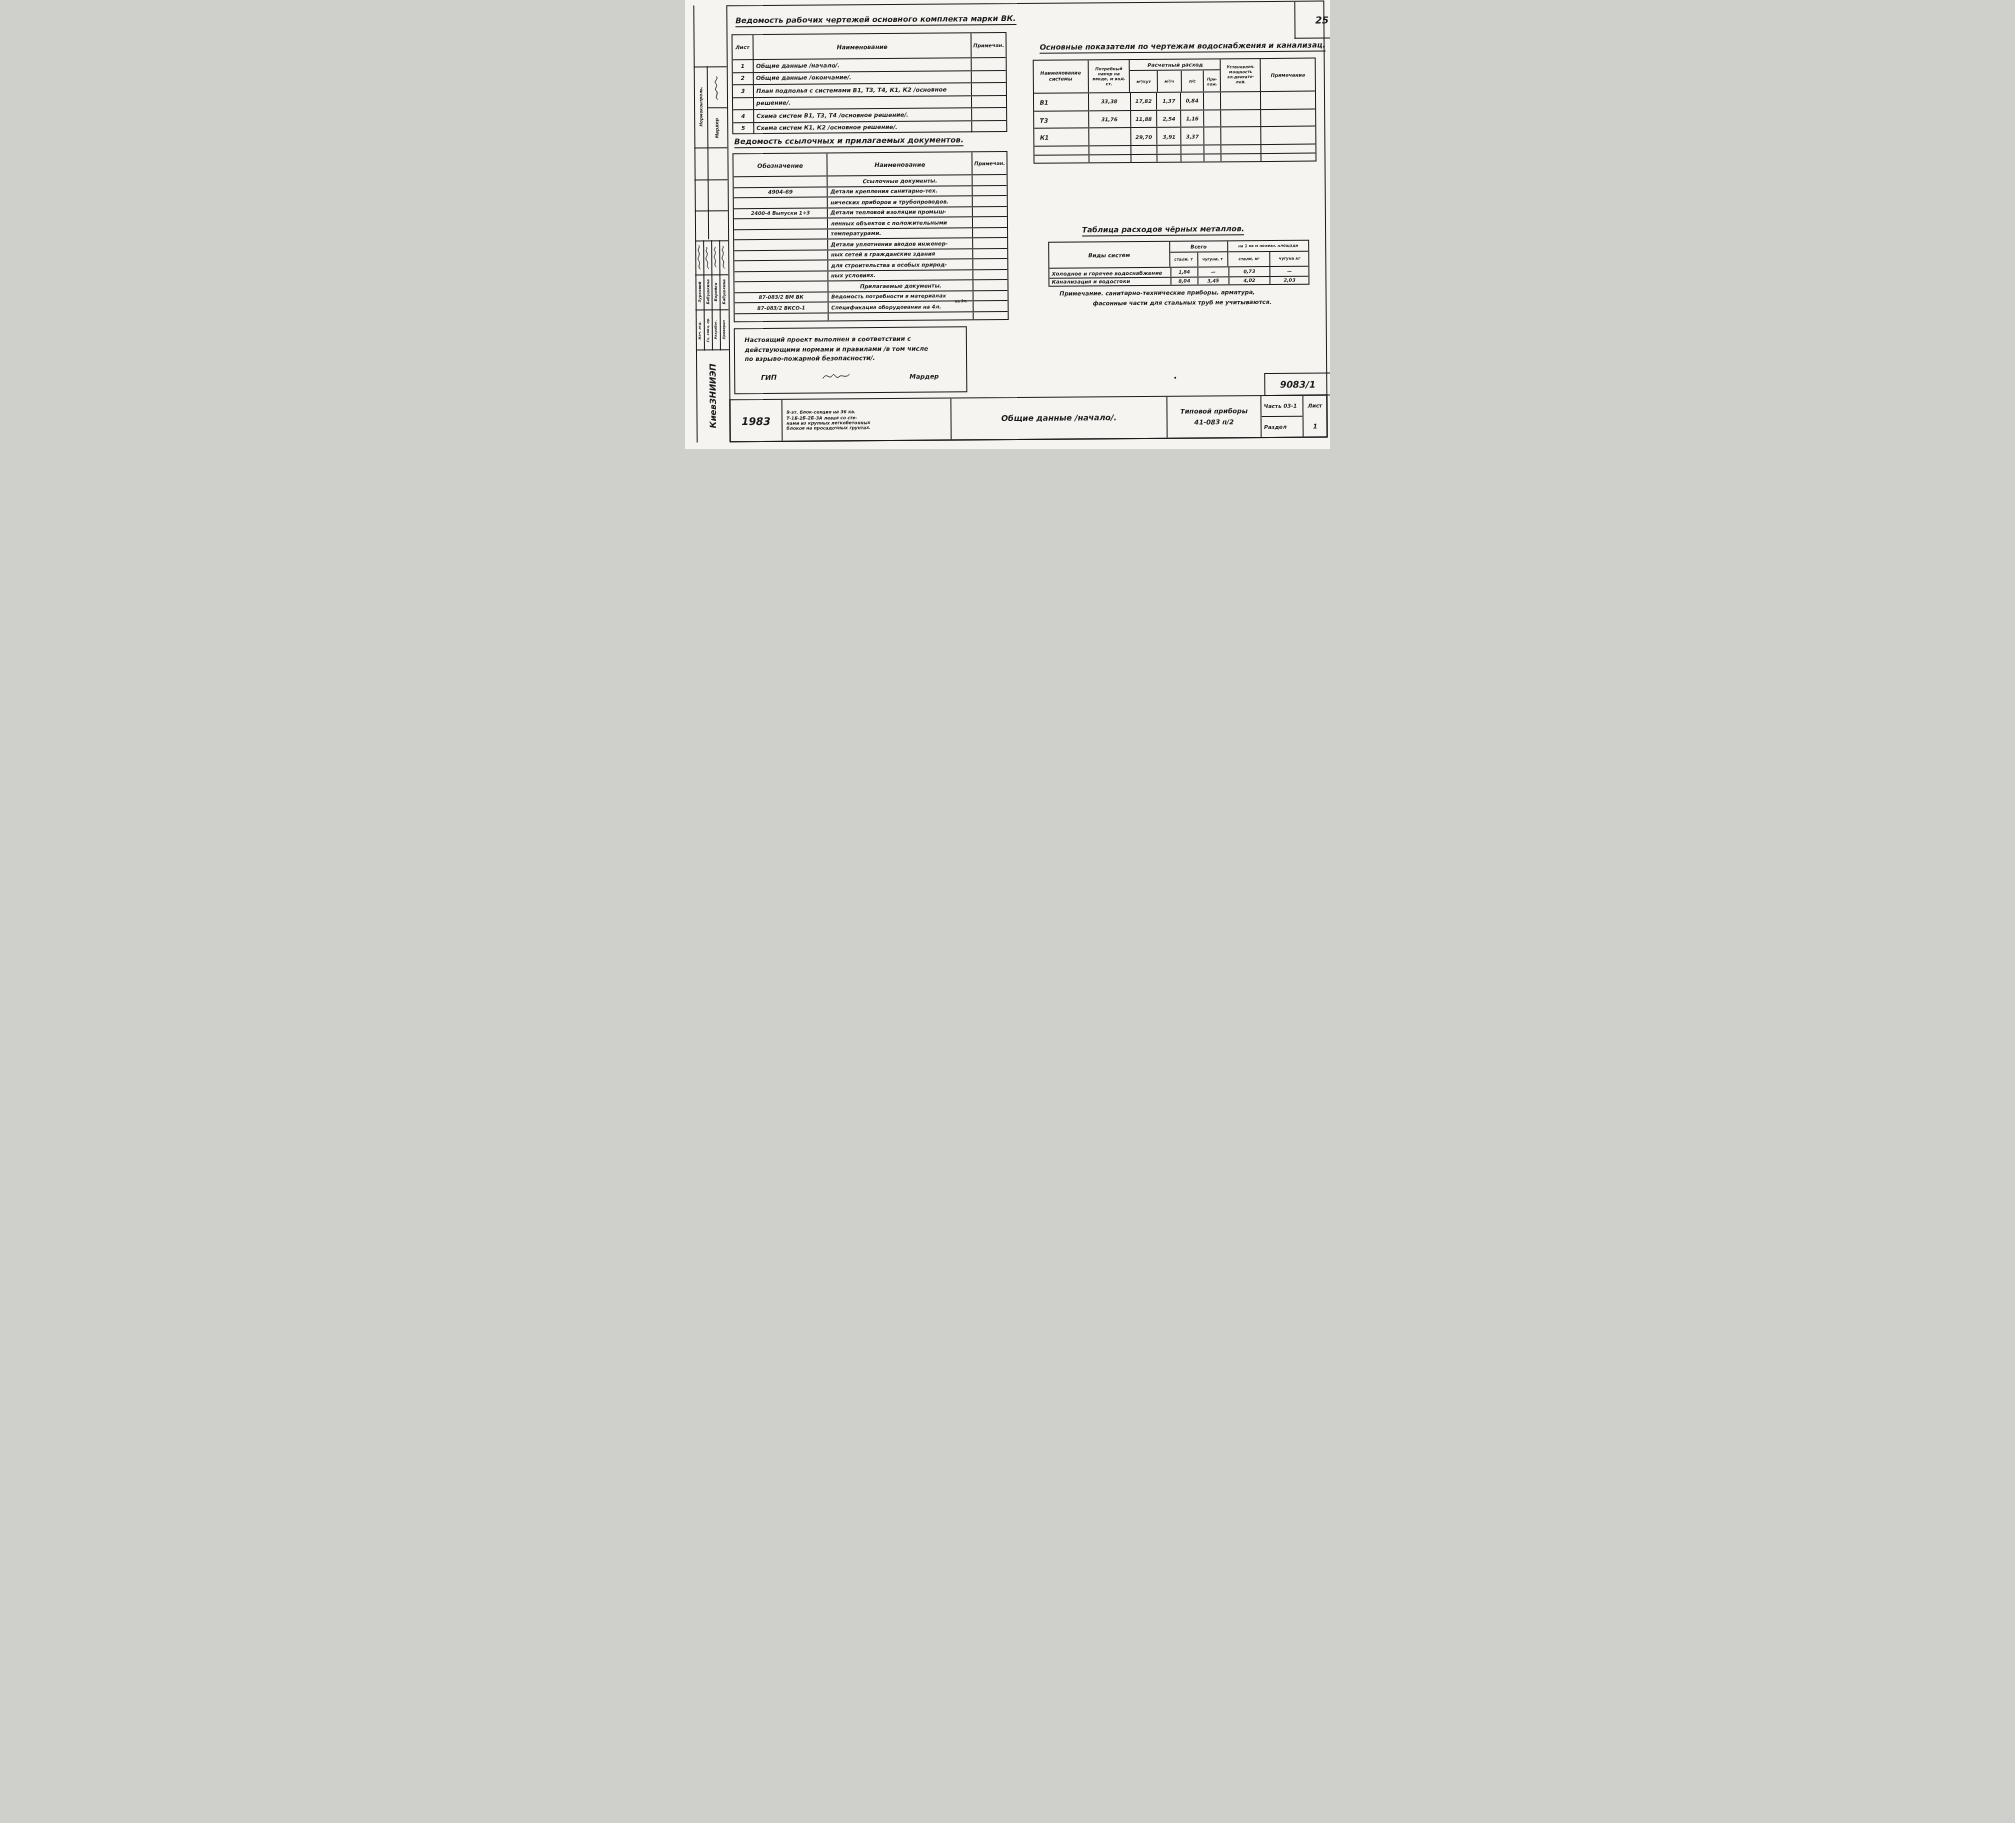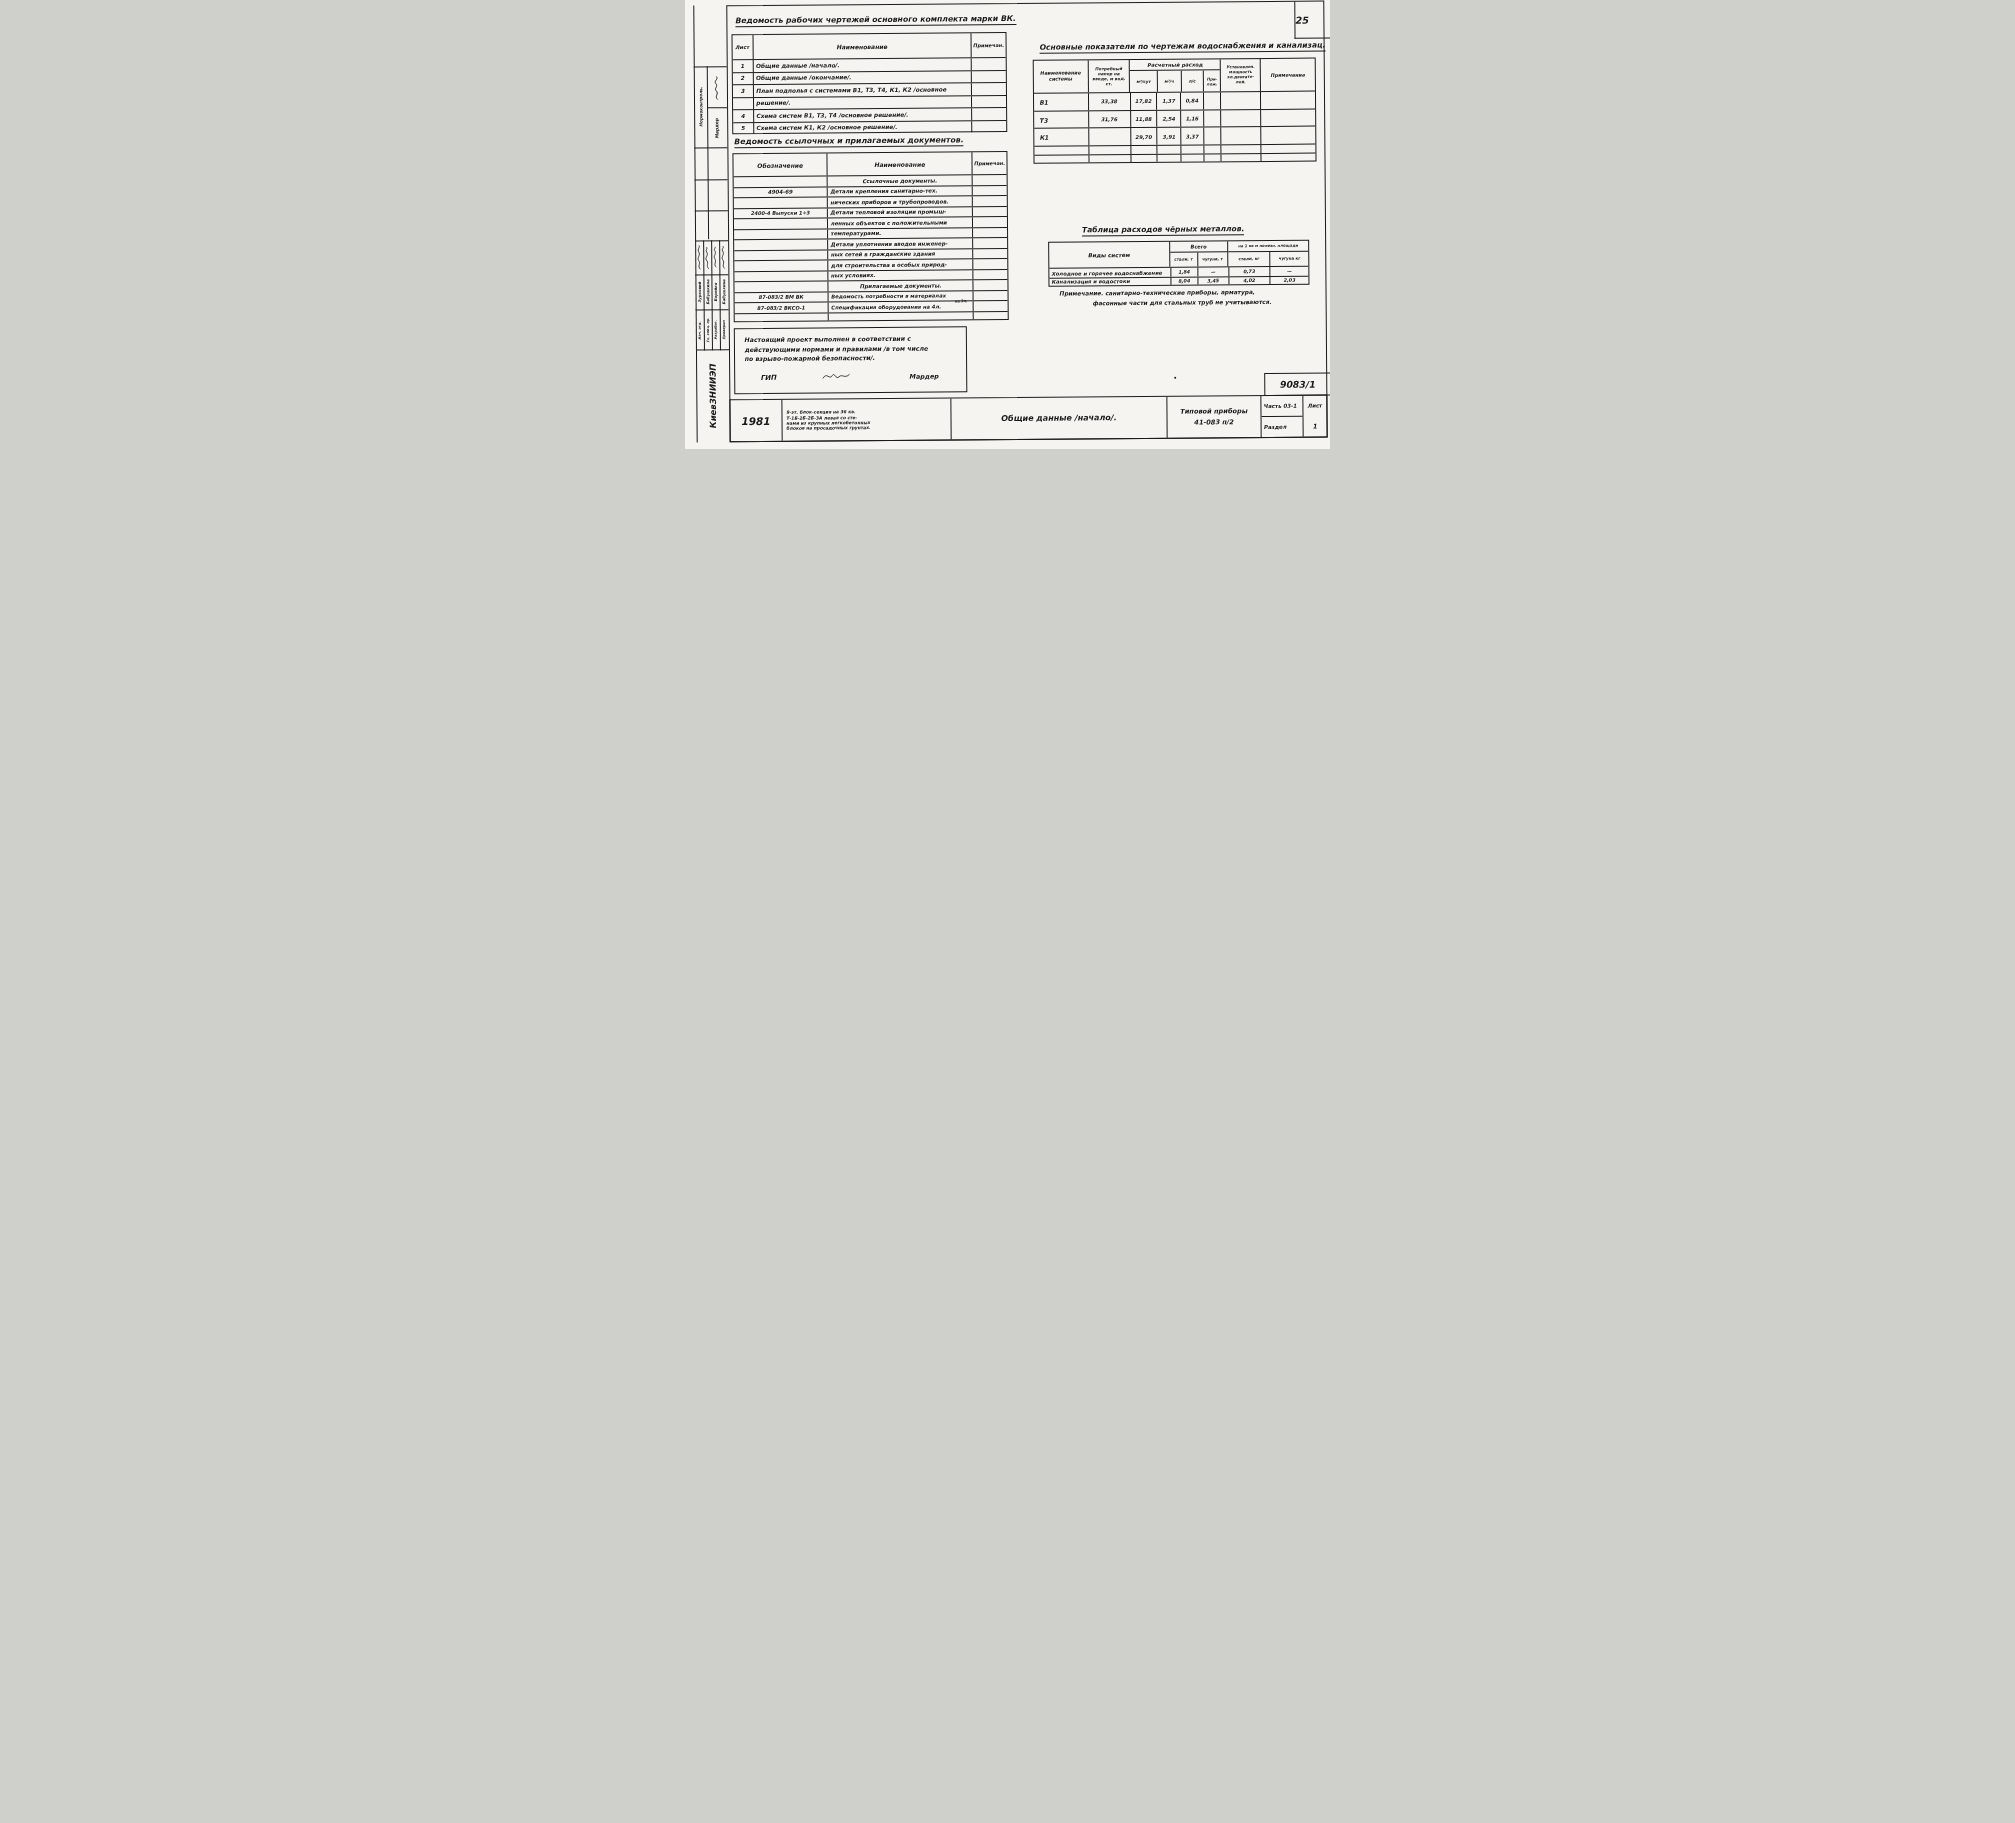--- a/index.html
+++ b/index.html
@@ -83,21 +83,21 @@
     <div class="abs hw vtext" style="left:26px; top:273px; width:8px; height:33px; font-size:3.8px; display:flex; align-items:center; justify-content:center;">Борейко</div>
     <div class="abs hw vtext" style="left:34px; top:273px; width:8.5px; height:33px; font-size:3.8px; display:flex; align-items:center; justify-content:center;">Бабушкина</div>
 
     <div class="abs hw vtext" style="left:9.7px; top:308px; width:8px; height:39px; font-size:3.4px; display:flex; align-items:center; justify-content:center;">Нач. отд.</div>
     <div class="abs hw vtext" style="left:17.7px; top:308px; width:8.5px; height:39px; font-size:3.4px; display:flex; align-items:center; justify-content:center;">Гл. спец. пр.</div>
     <div class="abs hw vtext" style="left:26px; top:308px; width:8px; height:39px; font-size:3.4px; display:flex; align-items:center; justify-content:center;">Разработ.</div>
     <div class="abs hw vtext" style="left:34px; top:308px; width:8.5px; height:39px; font-size:3.4px; display:flex; align-items:center; justify-content:center;">Проверил</div>
 
     <div class="abs hw vtext" style="left:9.7px; top:349px; width:33px; height:89px; font-size:8.5px; display:flex; align-items:center; justify-content:center;">КиевЗНИИЭП</div>
 
-    <div class="abs" style="left:611px; top:4.4px; width:54px; height:37px; border-left:1.4px solid #1a1a1a; border-bottom:1.4px solid #1a1a1a; display:flex; align-items:center; ">
+    <div class="abs" style="left:611px; top:4.4px; width:54px; height:37px; border-left:1.4px solid #1a1a1a; border-bottom:1.4px solid #1a1a1a; display:flex; align-items:center; justify-content:center;">
       <span class="hw" style="font-size:9.7px;">25</span>
     </div>
 
     <div class="abs hw" style="left:52px; top:13.7px; font-size:7.7px;">
       <span class="title-underline">Ведомость рабочих чертежей основного комплекта марки ВК.</span>
     </div>
 
     <div class="tbl" style="left:48px; top:32px; width:275px; height:100px;">
       <div class="trow" style="height:24px;">
         <div class="tc cen hw" style="width:20px; font-size:5.2px;">Лист</div>
@@ -348,21 +348,21 @@
     <div class="abs hw" style="left:407px; top:301px; font-size:5.8px;">фасонные части для стальных труб не учитываются.</div>
 
     <div class="abs" style="left:488px; top:378px; width:2px; height:2px; background:#1a1a1a; border-radius:50%;"></div>
 
     <div class="abs" style="left:578px; top:375px; width:67px; height:23.4px; border:1.4px solid #1a1a1a; display:flex; align-items:center; justify-content:center;">
       <span class="hw" style="font-size:9.3px;">9083/1</span>
     </div>
 
     <div class="abs" style="left:43px; top:397px; width:598px; height:43px; border:1.6px solid #1a1a1a; display:flex;">
       <div style="width:52px; border-right:1.2px solid #1a1a1a; display:flex; align-items:center; justify-content:center;">
-        <span class="hw" style="font-size:10.5px;">1981</span>
+        <span class="hw" style="font-size:10.5px;">1983</span>
       </div>
       <div style="width:169px; border-right:1.2px solid #1a1a1a; padding:2px 1.6px 0.8px 4px; display:flex; flex-direction:column; justify-content:center;">
         <div class="hw" style="font-size:4.4px; line-height:1.22;">9-эт. блок-секция на 36 кв.</div>
         <div class="hw" style="font-size:4.4px; line-height:1.22;">Т-1Б-2Б-2Б-3А левая со сте-</div>
         <div class="hw" style="font-size:4.4px; line-height:1.22;">нами из крупных легкобетонных</div>
         <div class="hw" style="font-size:4.4px; line-height:1.22;">блоков на просадочных грунтах.</div>
       </div>
       <div style="width:216px; border-right:1.2px solid #1a1a1a; display:flex; align-items:center; justify-content:center;">
         <span class="hw" style="font-size:8px;">Общие данные /начало/.</span>
       </div>

